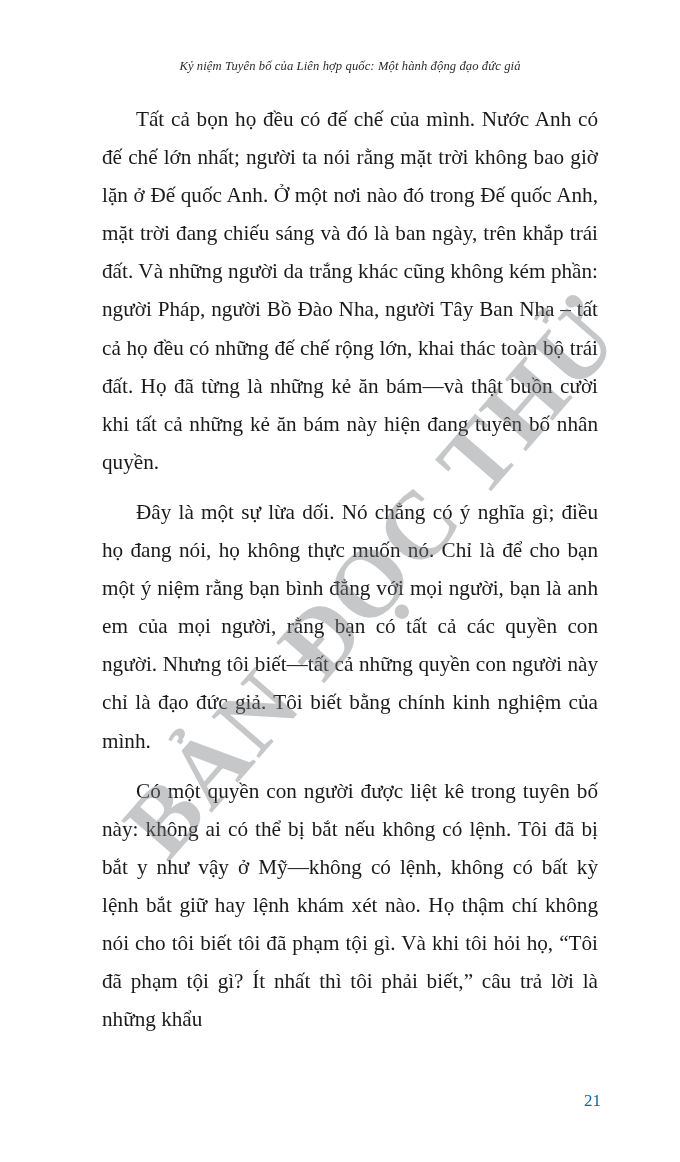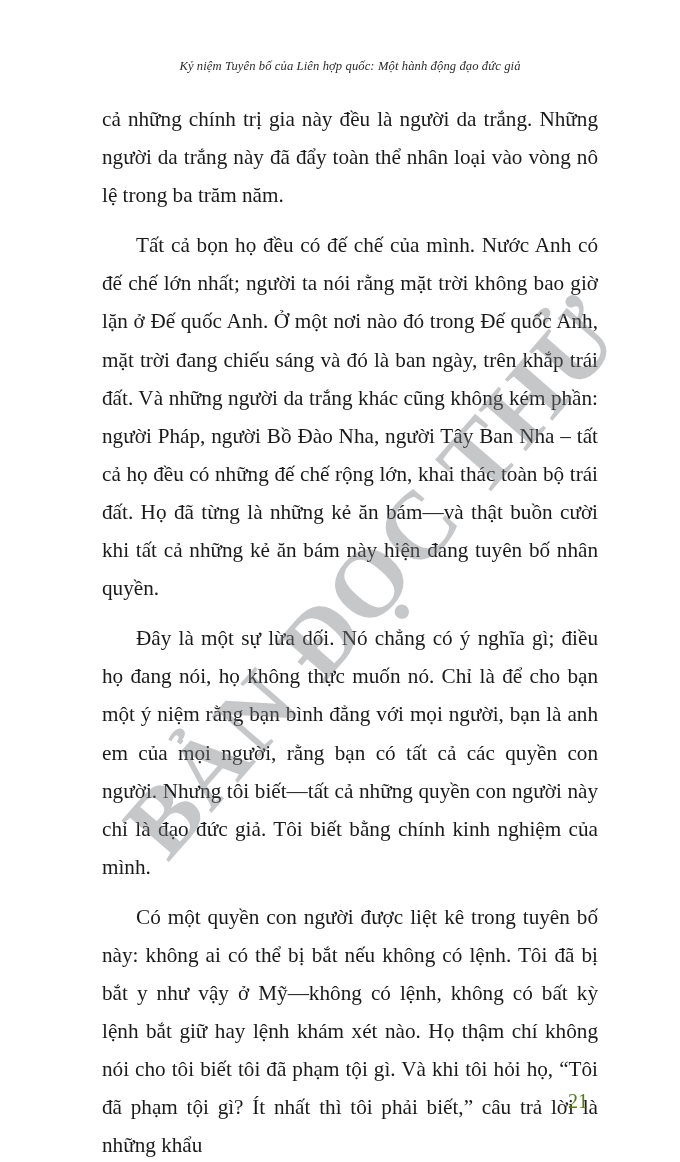--- a/index.html
+++ b/index.html
@@ -81,36 +81,35 @@
     transform: rotate(-49deg);
     transform-origin: 50% 50%;
     white-space: nowrap;
     text-align: center;
     user-select: none;
   }
 
   
   .folio {
     position: absolute;
-    right: 92px;
+    right: 79px;
     bottom: 52px;
-    font-size: 20px;
+    font-size: 17px;
     line-height: 18px;
-    color: #4d7c0f;
+    color: #0369a1;
   }
 </style>
 </head>
 <body>
 
 <div class="page">
 
   <div class="running-header">Kỷ niệm Tuyên bố của Liên hợp quốc: Một hành động đạo đức giả</div>
 
   <div class="text-block">
-    <p class="para">cả những chính trị gia này đều là người da trắng. Những người da trắng này đã đẩy toàn thể nhân loại vào vòng nô lệ trong ba trăm năm.</p>
     <p class="para indent">Tất cả bọn họ đều có đế chế của mình. Nước Anh có đế chế lớn nhất; người ta nói rằng mặt trời không bao giờ lặn ở Đế quốc Anh. Ở một nơi nào đó trong Đế quốc Anh, mặt trời đang chiếu sáng và đó là ban ngày, trên khắp trái đất. Và những người da trắng khác cũng không kém phần: người Pháp, người Bồ Đào Nha, người Tây Ban Nha – tất cả họ đều có những đế chế rộng lớn, khai thác toàn bộ trái đất. Họ đã từng là những kẻ ăn bám—và thật buồn cười khi tất cả những kẻ ăn bám này hiện đang tuyên bố nhân quyền.</p>
     <p class="para indent">Đây là một sự lừa dối. Nó chẳng có ý nghĩa gì; điều họ đang nói, họ không thực muốn nó. Chỉ là để cho bạn một ý niệm rằng bạn bình đẳng với mọi người, bạn là anh em của mọi người, rằng bạn có tất cả các quyền con người. Nhưng tôi biết—tất cả những quyền con người này chỉ là đạo đức giả. Tôi biết bằng chính kinh nghiệm của mình.</p>
     <p class="para indent">Có một quyền con người được liệt kê trong tuyên bố này: không ai có thể bị bắt nếu không có lệnh. Tôi đã bị bắt y như vậy ở Mỹ—không có lệnh, không có bất kỳ lệnh bắt giữ hay lệnh khám xét nào. Họ thậm chí không nói cho tôi biết tôi đã phạm tội gì. Và khi tôi hỏi họ, “Tôi đã phạm tội gì? Ít nhất thì tôi phải biết,” câu trả lời là những khẩu</p>
   </div>
 
   <div class="watermark">
     <div class="watermark-text">BẢN ĐỌC THỬ</div>
   </div>
 
   <div class="folio">21</div>

